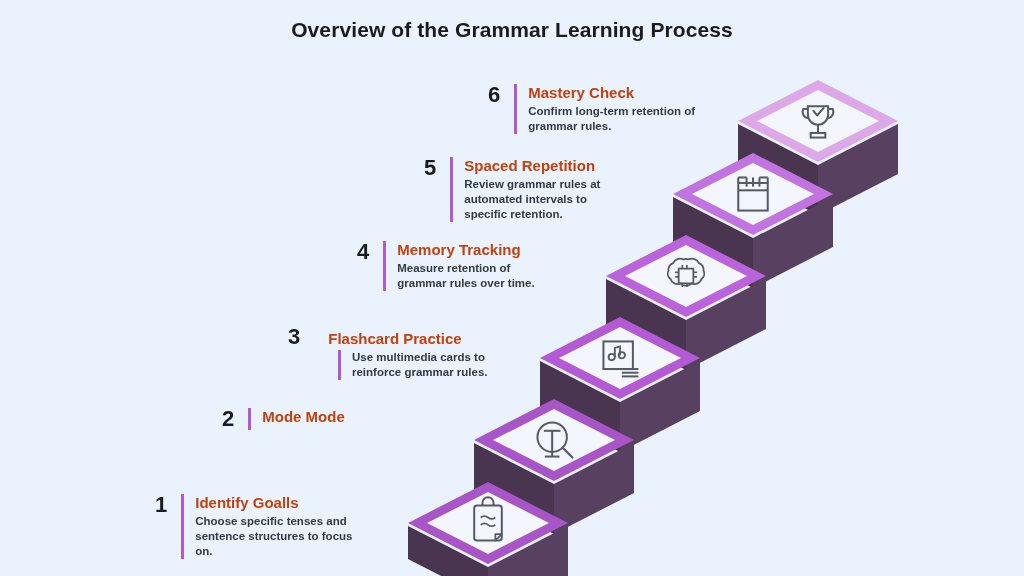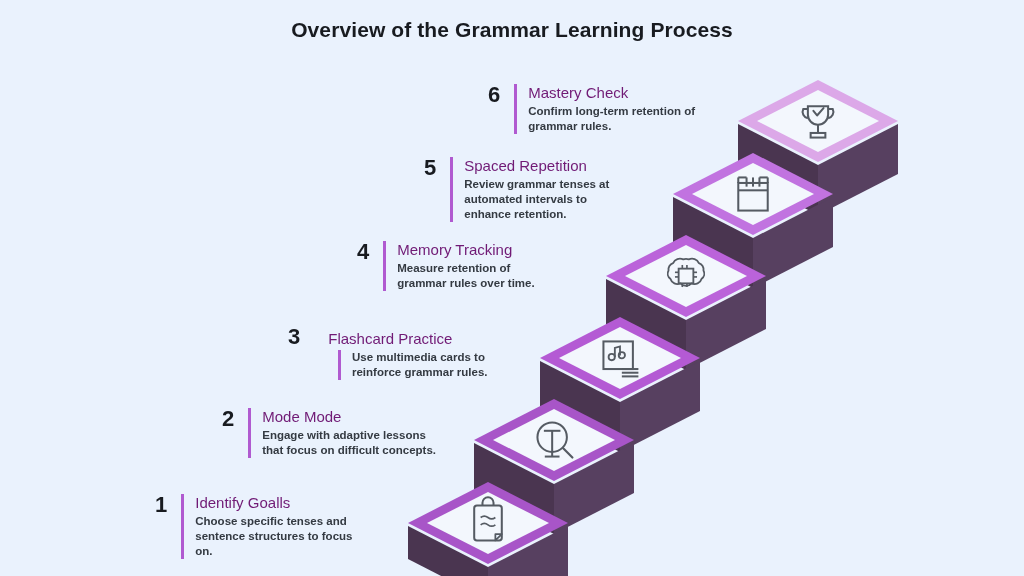--- a/index.html
+++ b/index.html
@@ -59,22 +59,22 @@
     background: #b05ad0;
     margin-left: 14px;
     margin-right: 11px;
     align-self: stretch;
   }
   .tcol {
     flex: 0 0 auto;
   }
   .step-head {
     font-size: 15px;
-    font-weight: normal;
-    color: #701a75;
+    font-weight: bold;
+    color: #c2410c;
     line-height: 1.15;
     margin: 0 0 3px 0;
     white-space: nowrap;
   }
   .step-desc {
     font-size: 11.5px;
     color: #343a42;
     line-height: 1.3;
     margin: 0;
     font-weight: bold;
@@ -243,21 +243,21 @@
       <p class="step-head">Mastery Check</p>
       <p class="step-desc" style="width:175px;">Confirm long-term retention of grammar rules.</p>
     </div>
   </div>
 
   <div class="step-text" style="left:424px; top:157px;">
     <div class="step-num">5</div>
     <div class="bar"></div>
     <div class="tcol">
       <p class="step-head">Spaced Repetition</p>
-      <p class="step-desc" style="width:150px;">Review grammar tenses at automated intervals to enhance retention.</p>
+      <p class="step-desc" style="width:150px;">Review grammar rules at automated intervals to specific retention.</p>
     </div>
   </div>
 
   <div class="step-text" style="left:357px; top:241px;">
     <div class="step-num">4</div>
     <div class="bar"></div>
     <div class="tcol">
       <p class="step-head">Memory Tracking</p>
       <p class="step-desc" style="width:150px;">Measure retention of grammar rules over time.</p>
     </div>
@@ -272,21 +272,20 @@
       <div class="bar"></div>
       <p class="step-desc" style="width:150px;">Use multimedia cards to reinforce grammar rules.</p>
     </div>
   </div>
 
   <div class="step-text" style="left:222px; top:408px;">
     <div class="step-num">2</div>
     <div class="bar"></div>
     <div class="tcol">
       <p class="step-head">Mode Mode</p>
-      <p class="step-desc" style="width:185px;">Engage with adaptive lessons that focus on difficult concepts.</p>
     </div>
   </div>
 
   <div class="step-text" style="left:155px; top:494px;">
     <div class="step-num">1</div>
     <div class="bar"></div>
     <div class="tcol">
       <p class="step-head">Identify Goalls</p>
       <p class="step-desc" style="width:172px;">Choose specific tenses and sentence structures to focus on.</p>
     </div>

